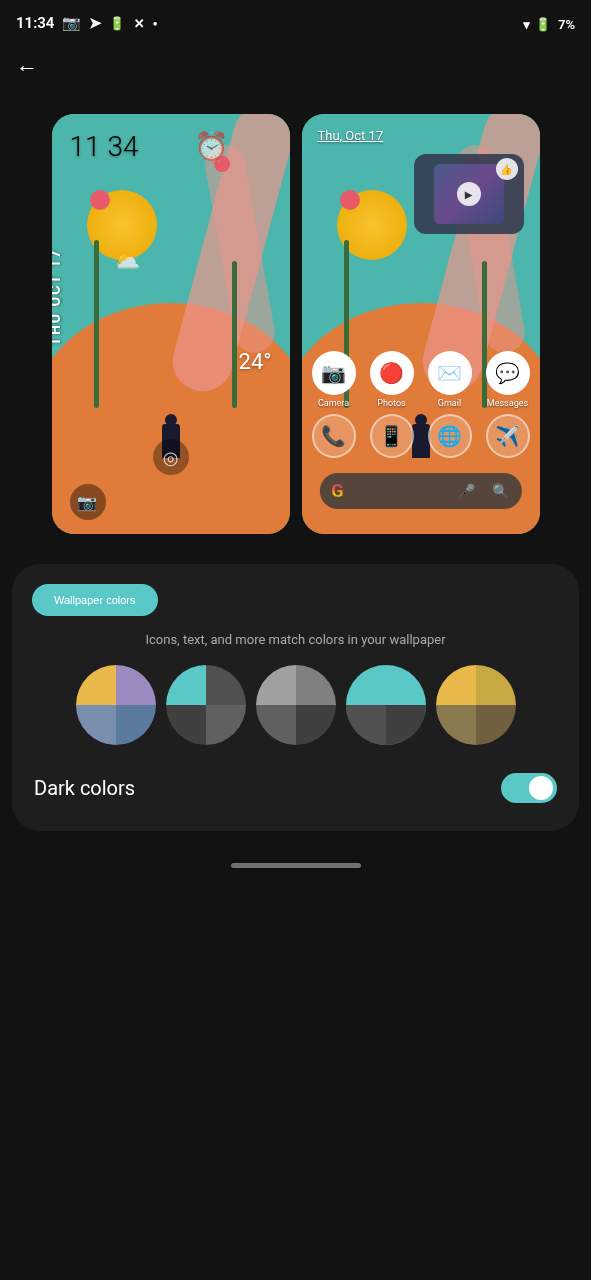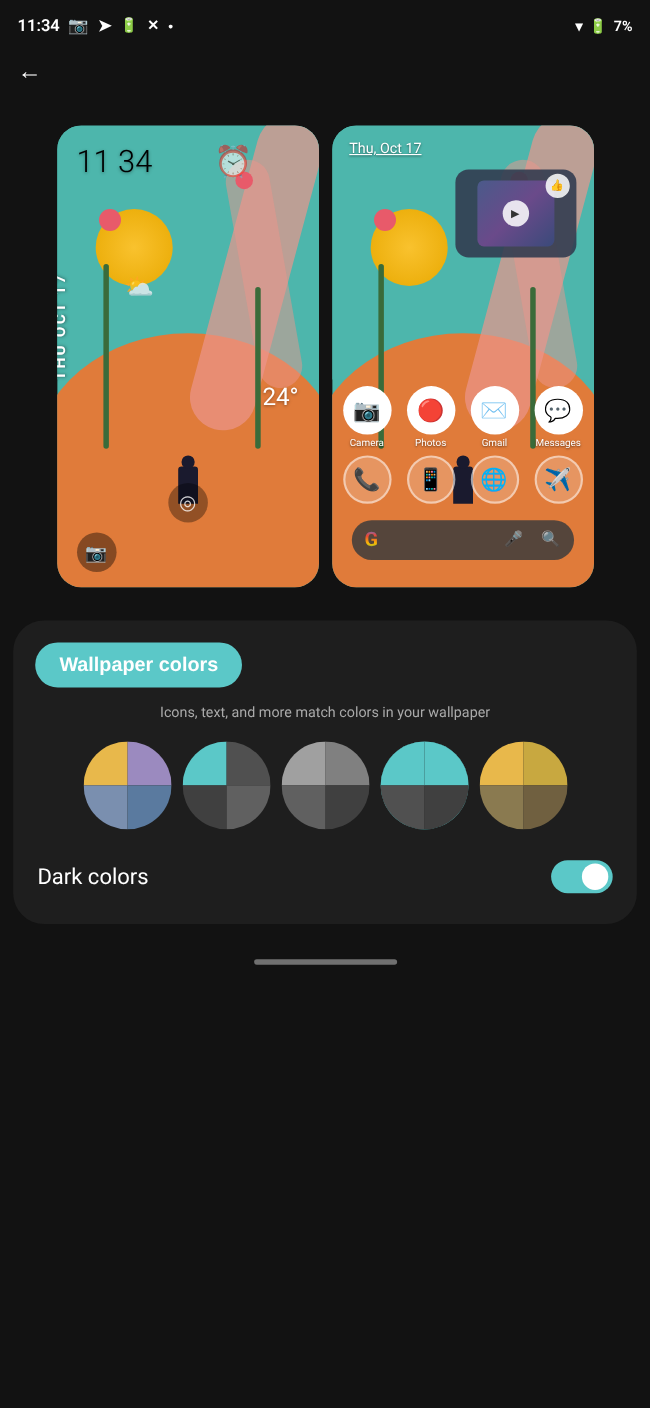--- a/index.html
+++ b/index.html
@@ -389,22 +389,22 @@
       padding: 20px 20px 24px;
     }
     .tab-row {
       display: flex;
       gap: 0;
       margin-bottom: 16px;
     }
     .tab-btn {
       padding: 10px 22px;
       border-radius: 24px;
-      font-size: 18px;
-      font-weight: 700;
+      font-size: 11px;
+      font-weight: 400;
       cursor: pointer;
       border: none;
       outline: none;
     }
     .tab-btn.active {
       background: #5bc8c8;
       color: #fff;
     }
     .tab-btn.inactive {
       background: transparent;

